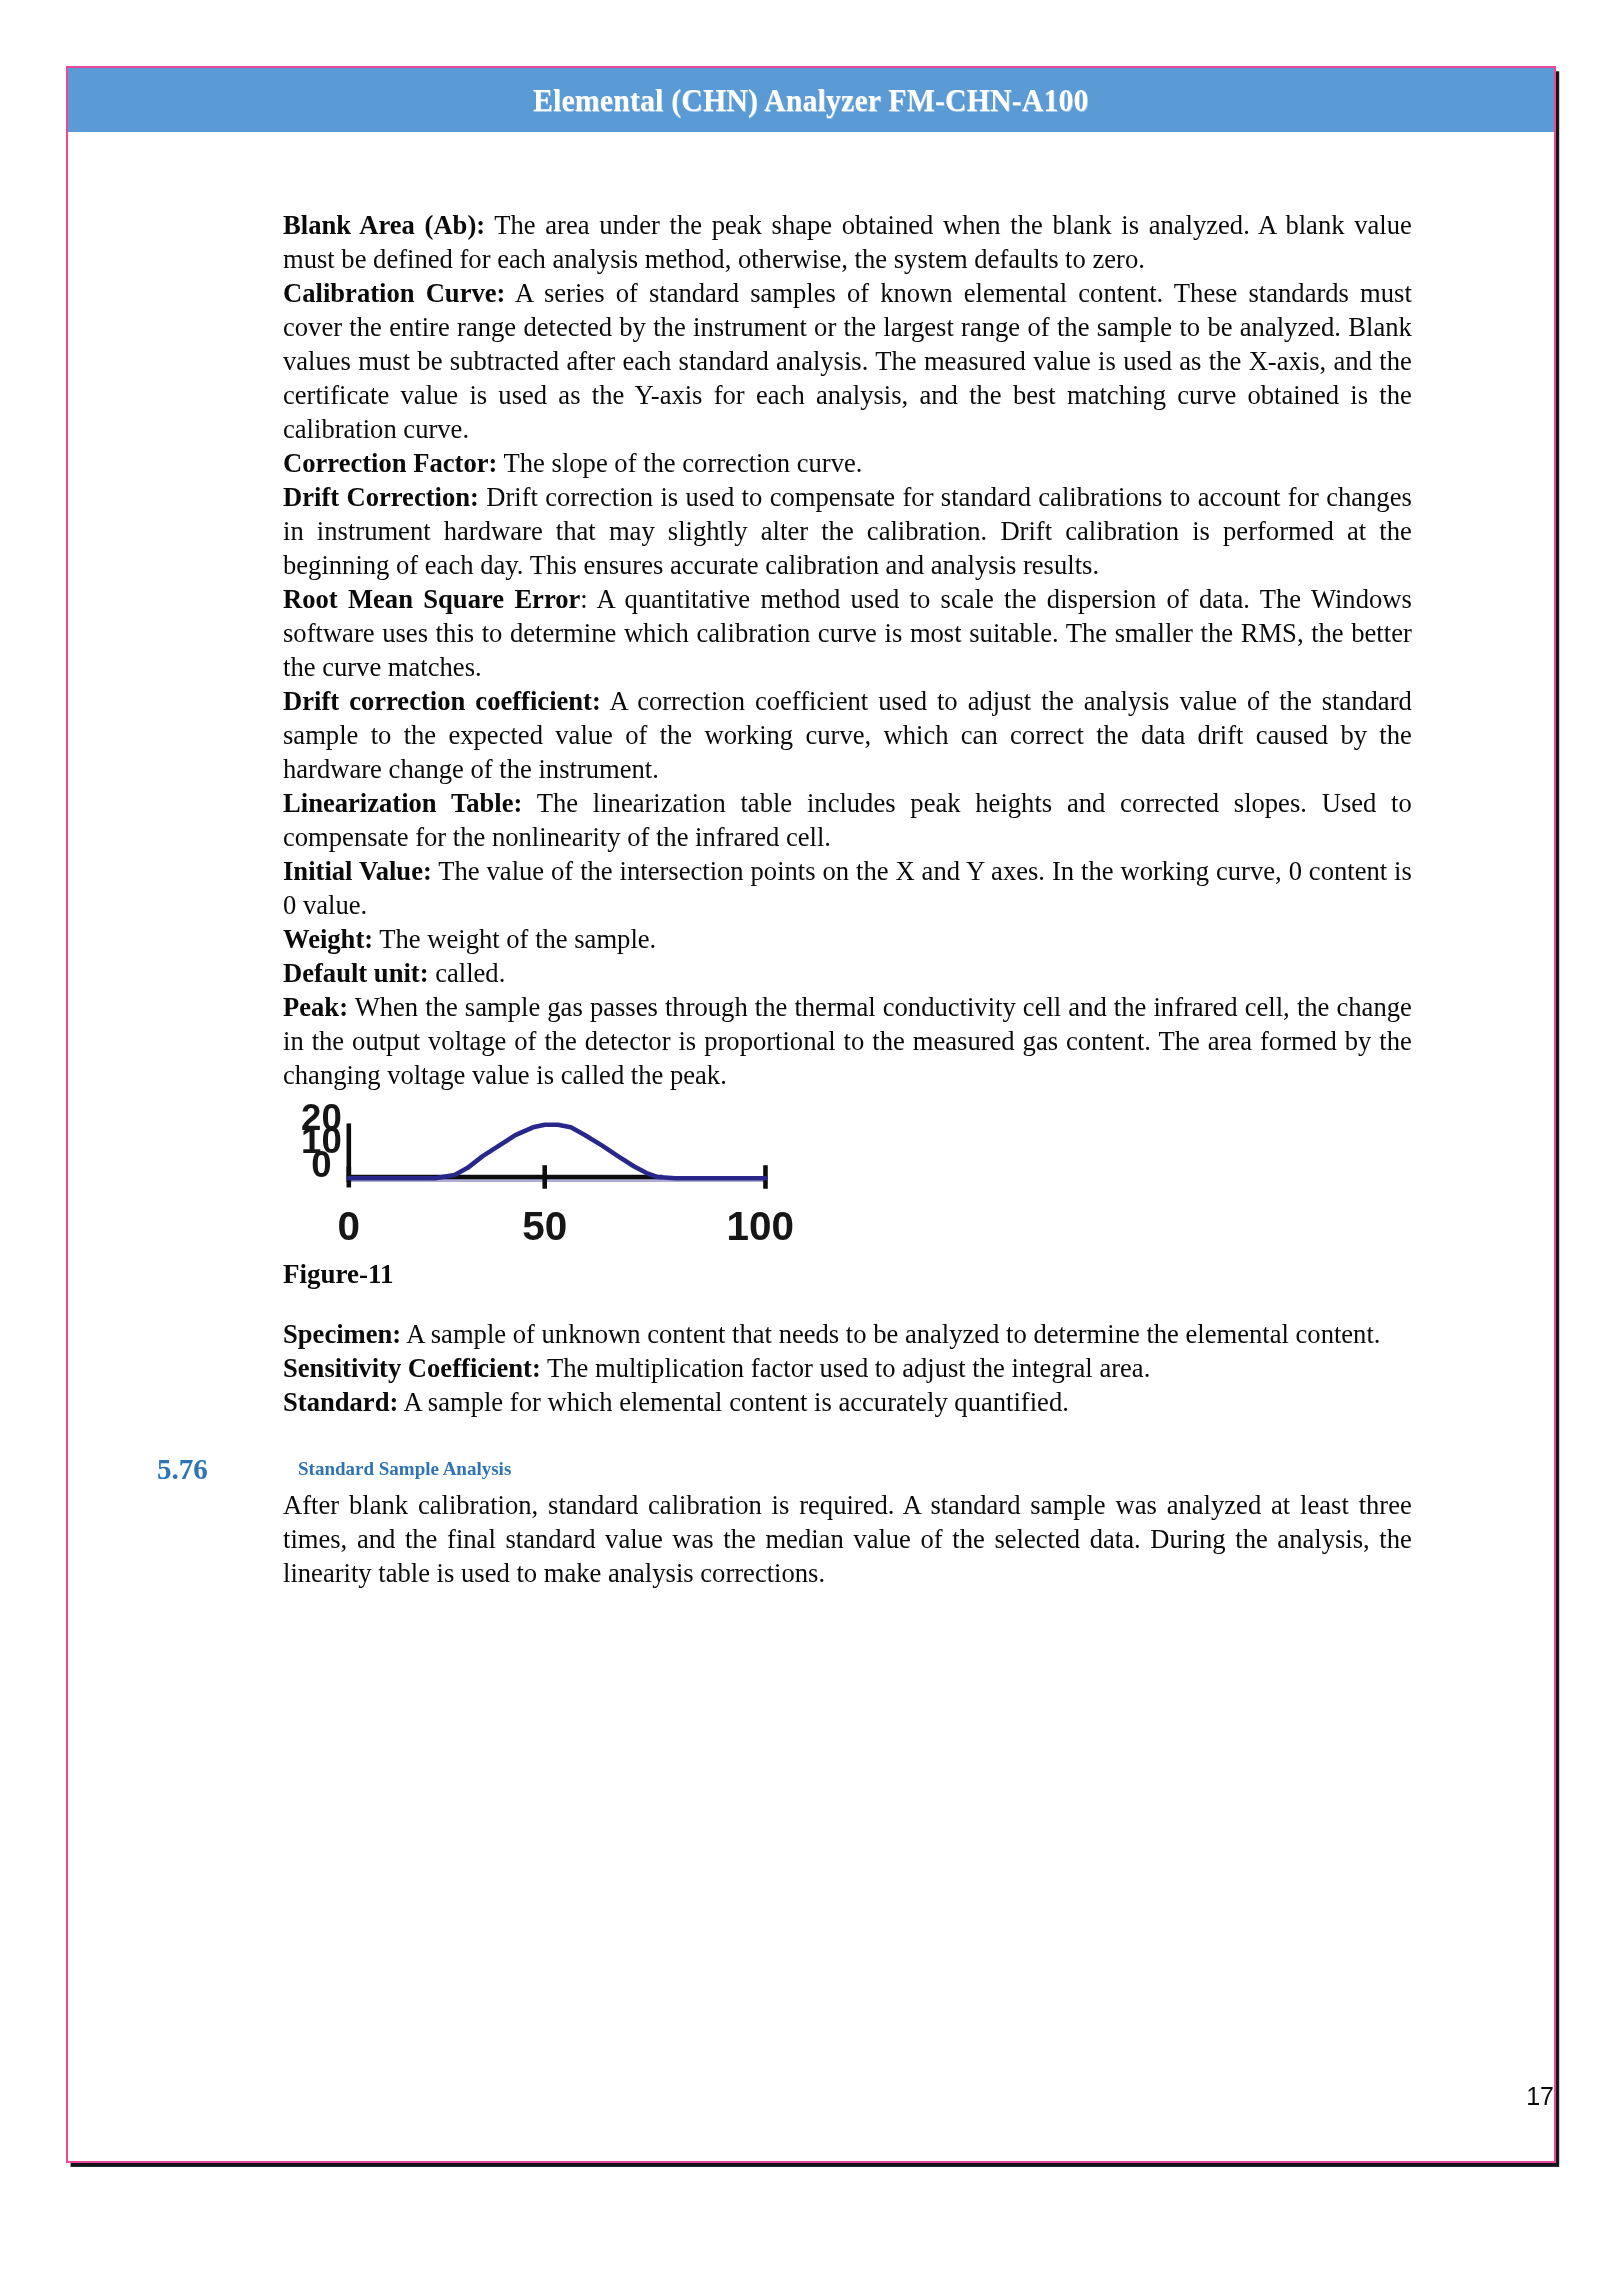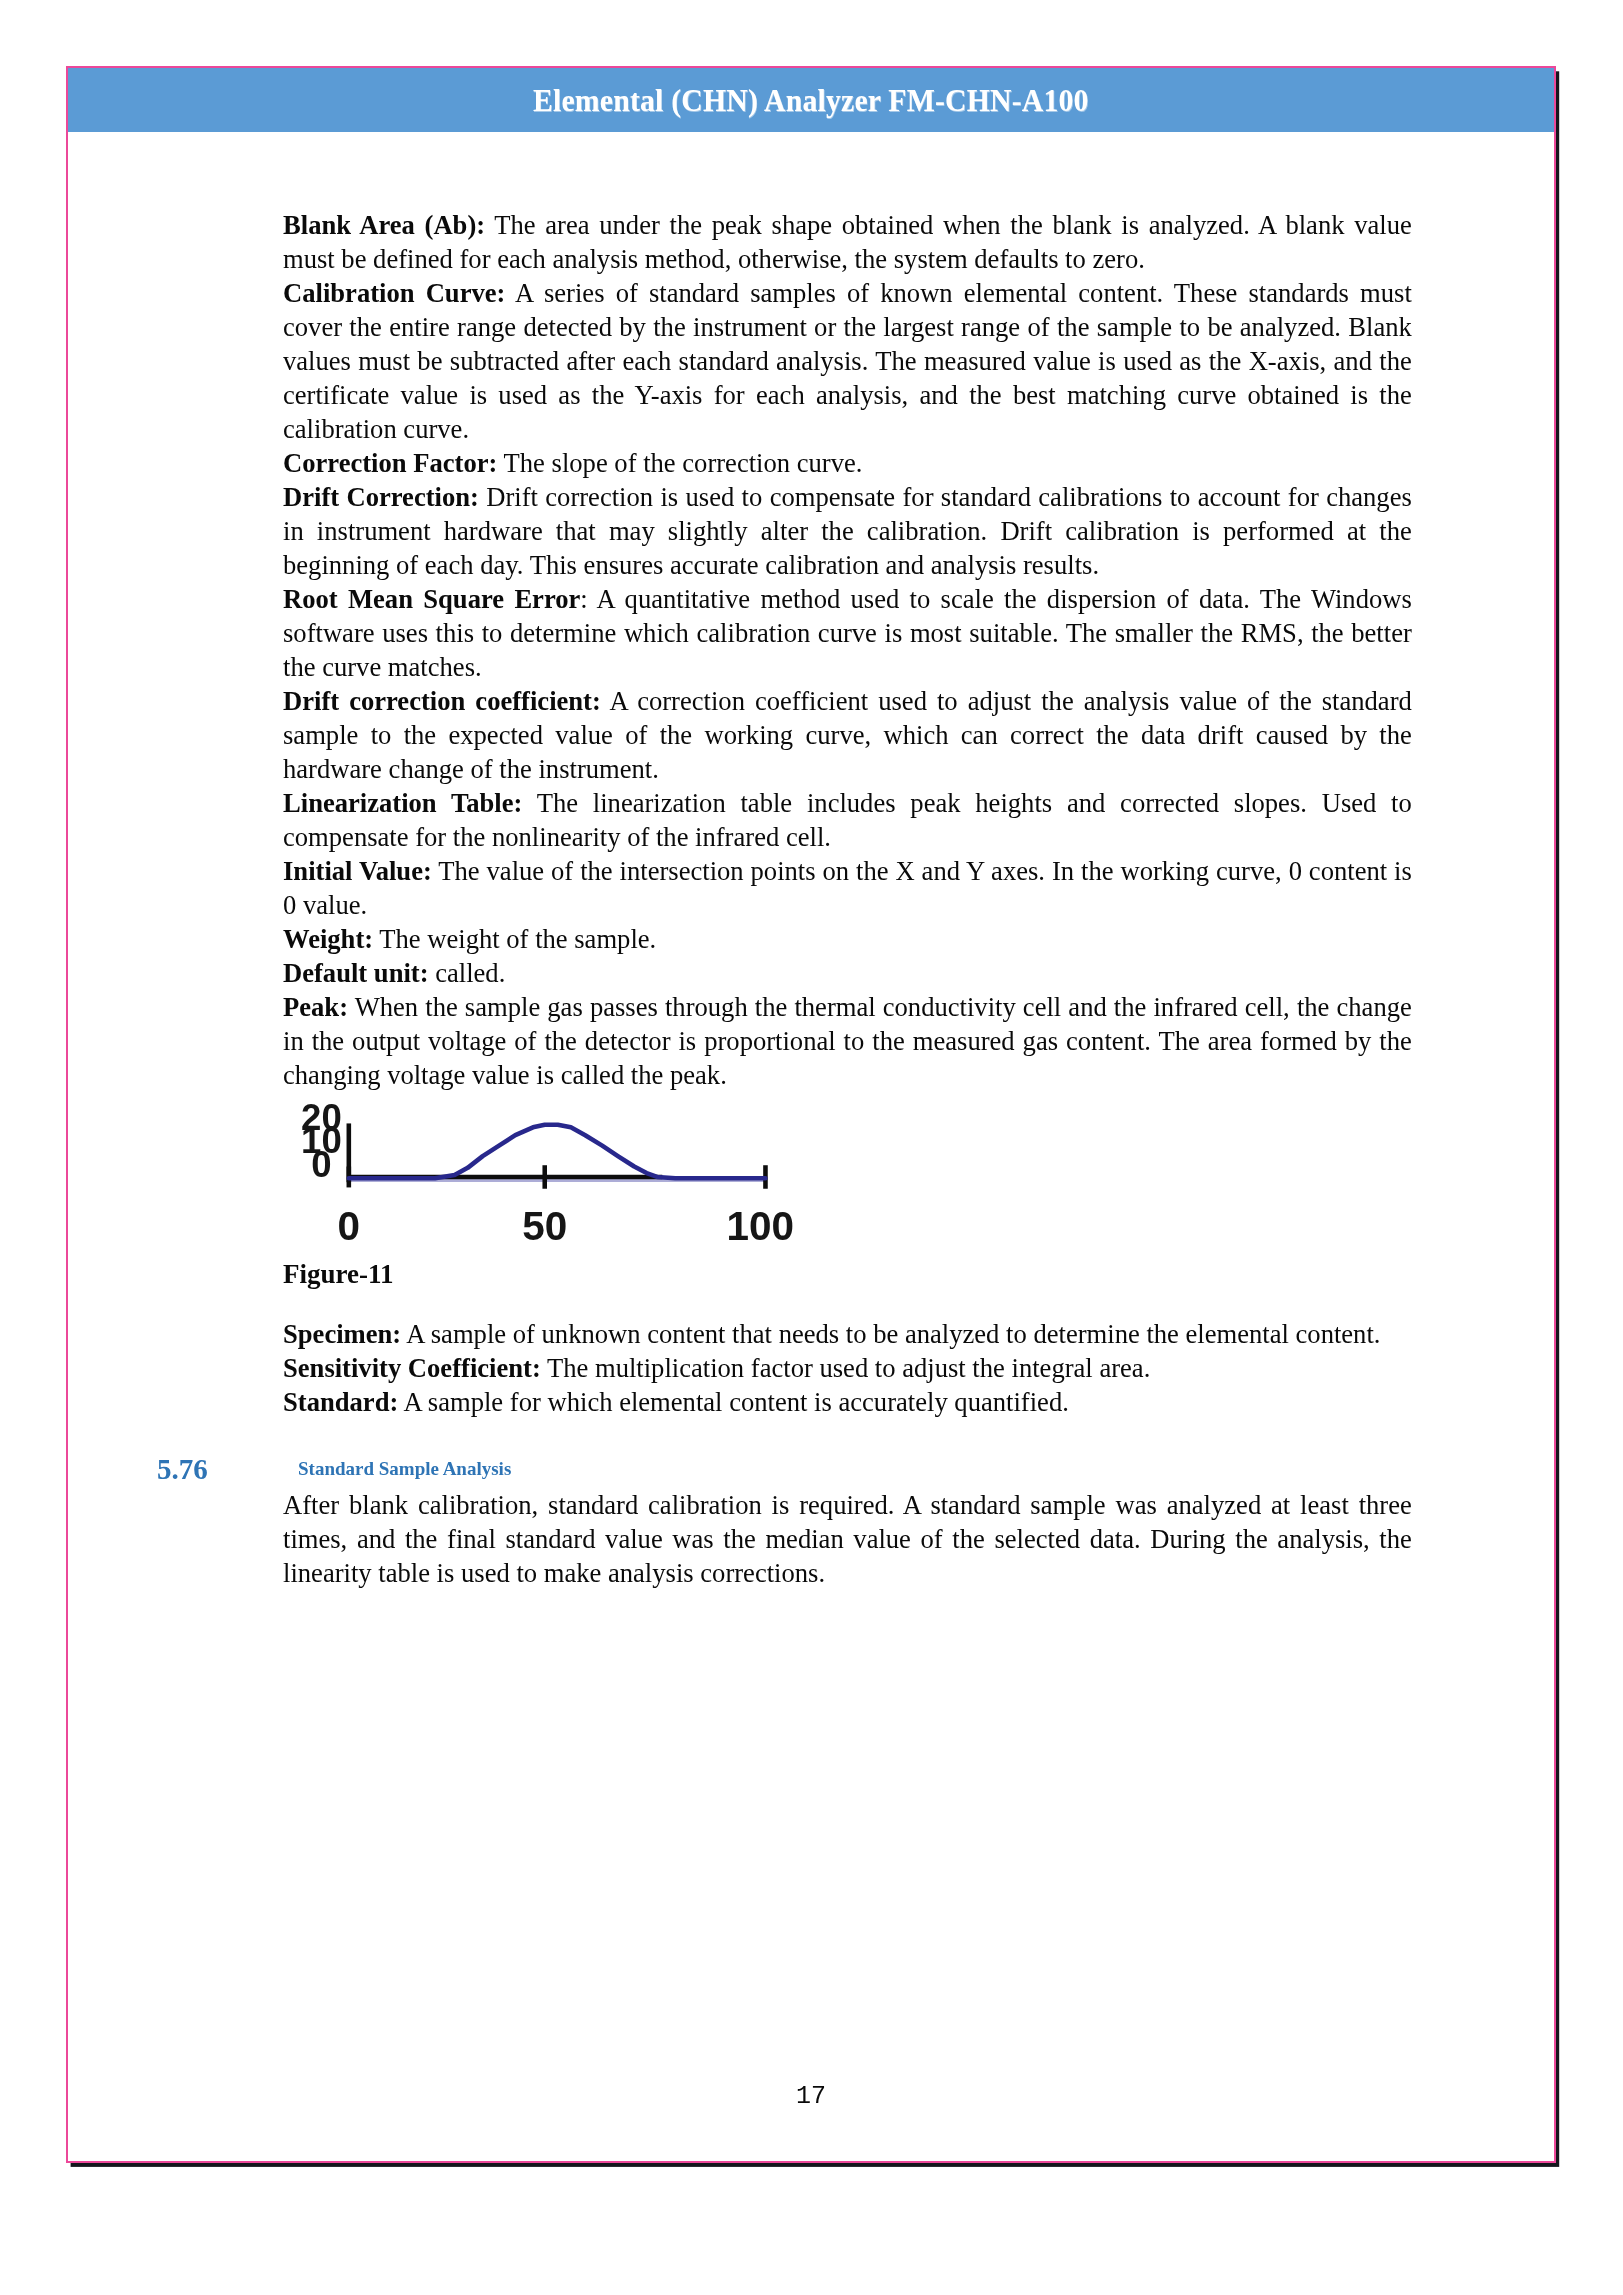--- a/index.html
+++ b/index.html
@@ -120,22 +120,22 @@
     white-space: nowrap;
     margin-left: 15px;
   }
 
   
   #page-number {
     position: absolute;
     left: 0;
     top: 2014px;
     width: 100%;
-    text-align: center;
-    font-family: Liberation Mono, monospace;
+    text-align: right;
+    font-family: Liberation Sans, sans-serif;
     font-size: 25px;
     color: #0a0a0a;
   }
 </style>
 </head>
 <body>
 
 <div id="page">
 
   <div id="banner">

